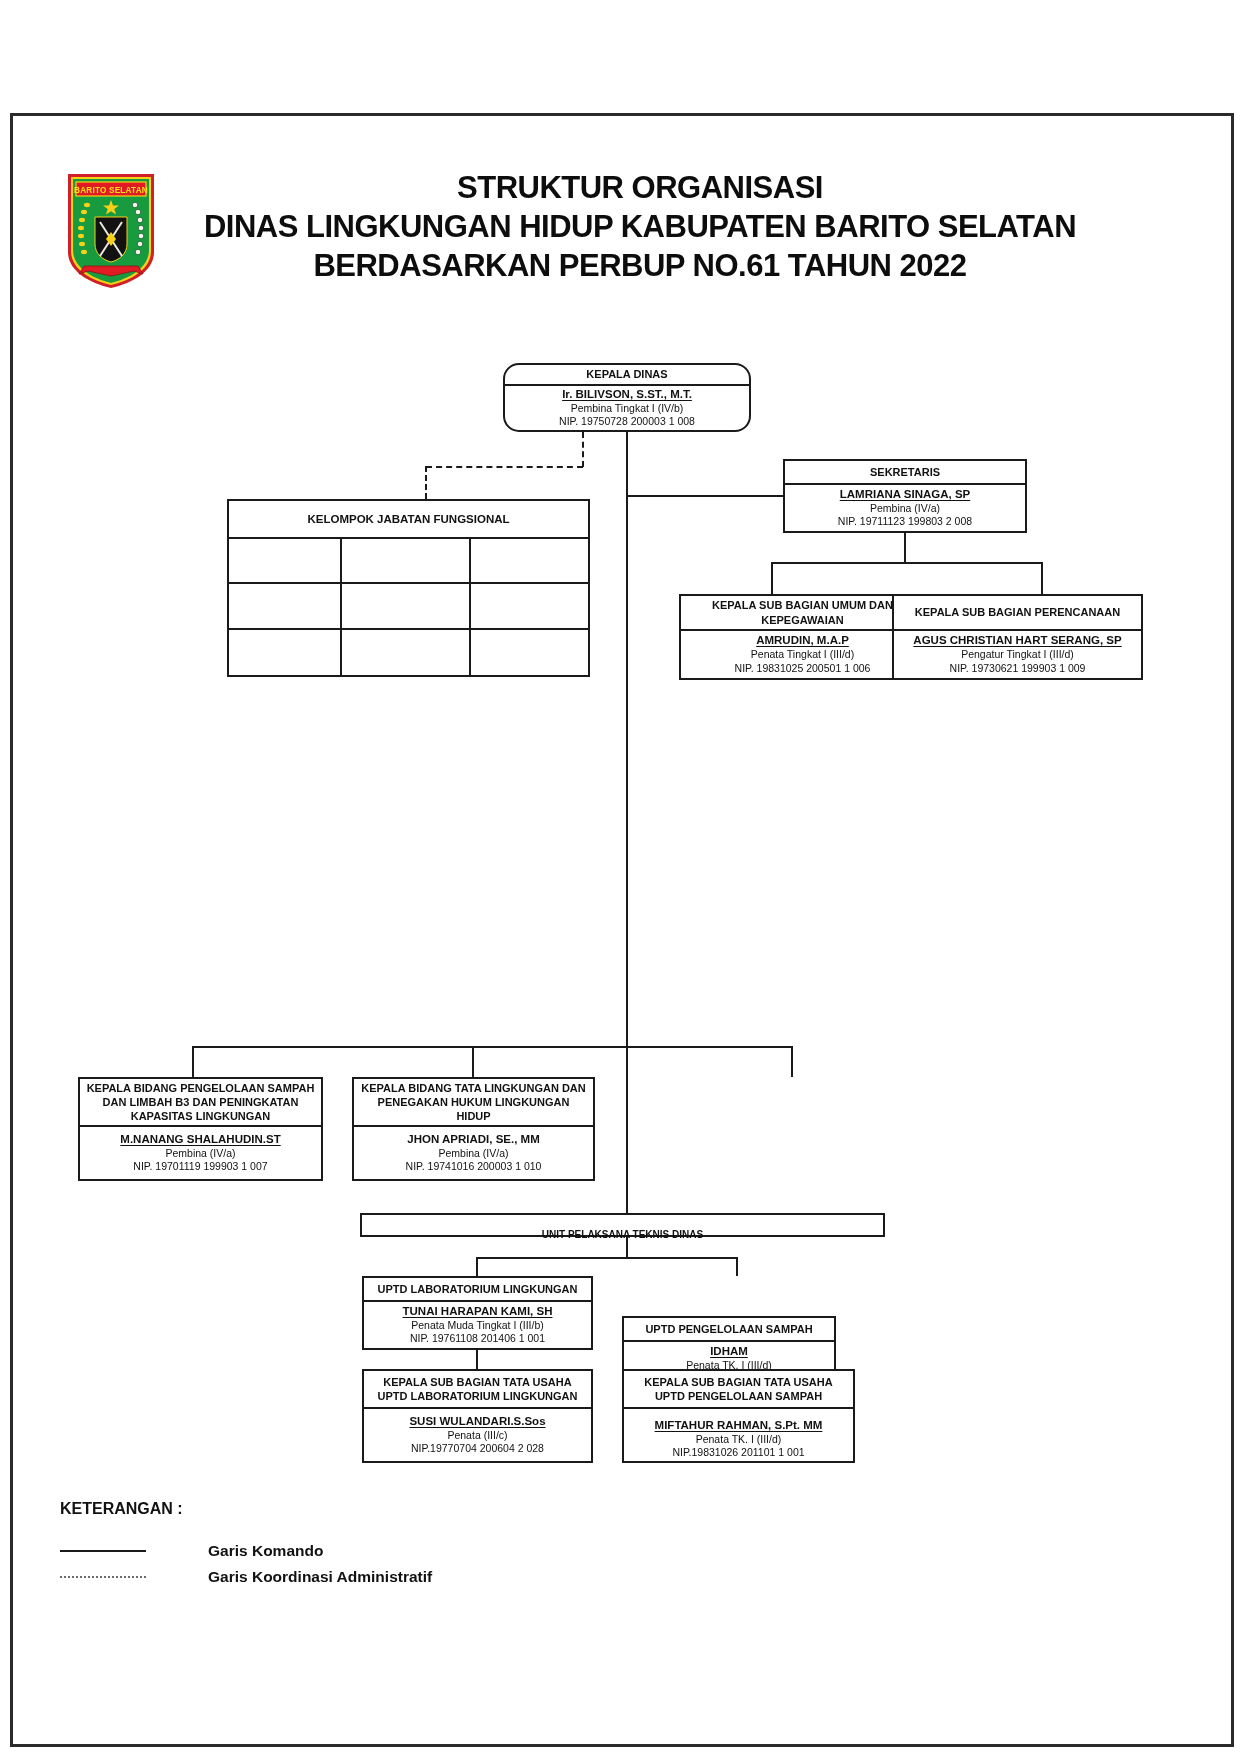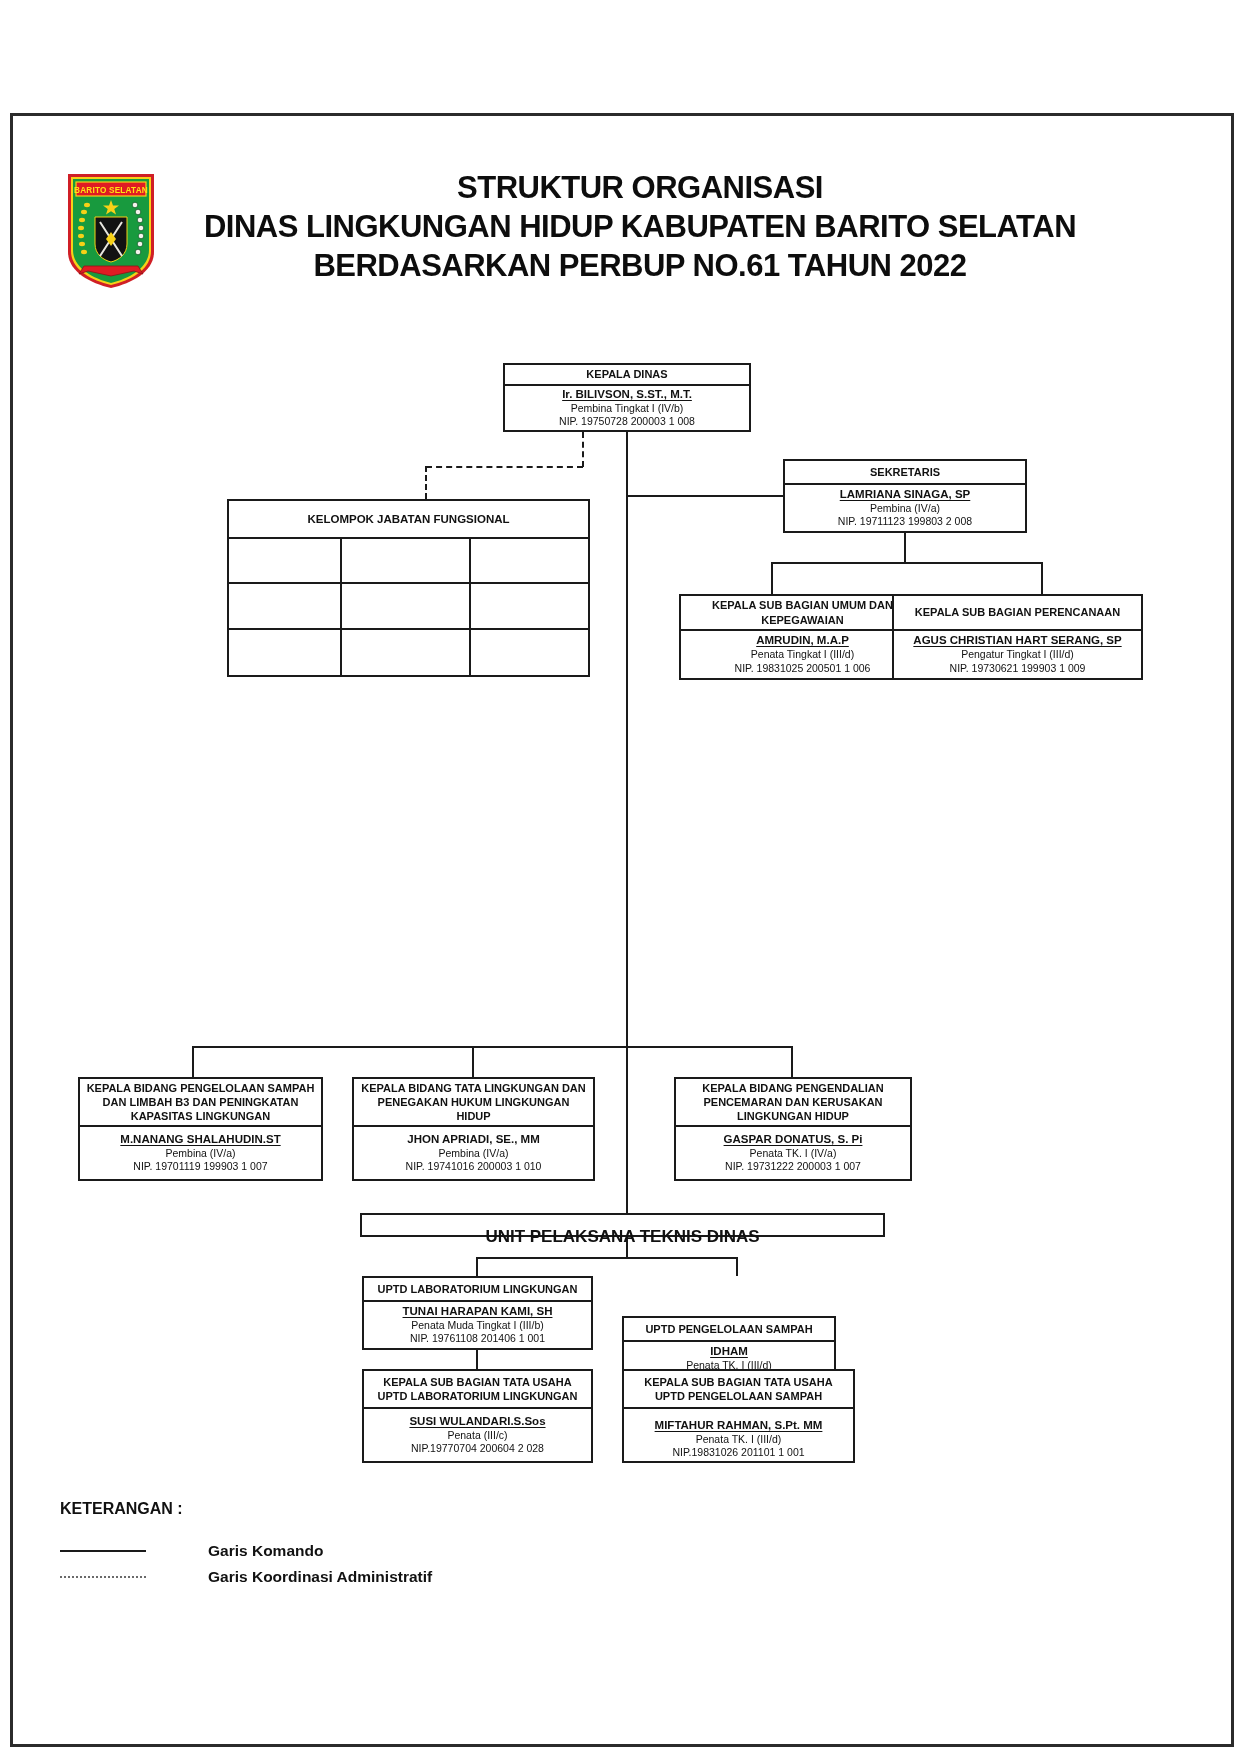--- a/index.html
+++ b/index.html
@@ -32,38 +32,38 @@
   .orgbox .bx-body {
     flex:1; display:flex; flex-direction:column; justify-content:center;
     padding:1px 2px;
   }
   .p-name { font-weight:bold; font-size:11.5px; line-height:1.3; }
   .uline { text-decoration:underline; text-underline-offset:2px; }
   .p-rank { font-size:10.5px; line-height:1.3; }
   .p-nip  { font-size:10.5px; line-height:1.3; }
 
   
-  #box-kepala-dinas        { left:503px; top:363px;  width:248px; height:69px; }
+  #box-kepala-dinas        { left:503px; top:363px;  width:248px; height:69px;border-radius:16px; }
   #box-kepala-dinas .bx-title { height:22px; }
   #box-sekretaris          { left:783px; top:459px;  width:244px; height:74px; }
   #box-sekretaris .bx-title   { height:24px; }
   #box-kelompok            { left:227px; top:499px;  width:363px; height:178px; }
   #box-kelompok .bx-title     { height:38px; font-size:11.5px; }
   #box-subbag-umum         { left:651px; top:594px;  width:247px; height:86px;margin-left:28px; }
   #box-subbag-umum .bx-title        { height:35px; }
   #box-subbag-perencanaan  { left:892px; top:594px;  width:251px; height:86px; }
   #box-subbag-perencanaan .bx-title { height:35px; }
   #box-bidang-sampah       { left:78px;  top:1077px; width:245px; height:104px; }
   #box-bidang-tata         { left:352px; top:1077px; width:243px; height:104px; }
   #box-bidang-pengendalian { left:674px; top:1077px; width:238px; height:104px; }
   #box-bidang-sampah .bx-title,
   #box-bidang-tata .bx-title,
   #box-bidang-pengendalian .bx-title { height:48px; }
   #box-upt                 { left:360px; top:1213px; width:525px; height:24px; }
-  #box-upt .bx-title          { height:100%; font-size:17px;margin-top:12px; }
+  #box-upt .bx-title          { height:100%; font-size:10px;margin-top:12px; }
   #box-uptd-lab            { left:362px; top:1276px; width:231px; height:74px; }
   #box-uptd-sampah         { left:622px; top:1276px; width:214px; height:74px;margin-top:40px; }
   #box-uptd-lab .bx-title, #box-uptd-sampah .bx-title { height:24px; }
   #box-tu-lab              { left:362px; top:1369px; width:231px; height:94px; }
   #box-tu-sampah           { left:622px; top:1369px; width:233px; height:94px;gap:8px; }
   #box-tu-lab .bx-title, #box-tu-sampah .bx-title { height:38px; }
 
   
   .kelompok-grid {
     flex:1; display:grid;
@@ -238,28 +238,20 @@
 
   <div class="orgbox" id="box-bidang-tata">
     <div class="bx-title">KEPALA BIDANG TATA LINGKUNGAN DAN PENEGAKAN HUKUM LINGKUNGAN HIDUP</div>
     <div class="bx-body">
       <div class="p-name">JHON APRIADI, SE., MM</div>
       <div class="p-rank">Pembina (IV/a)</div>
       <div class="p-nip">NIP. 19741016 200003 1 010</div>
     </div>
   </div>
 
-  <div class="orgbox" id="box-bidang-pengendalian">
-    <div class="bx-title">KEPALA BIDANG PENGENDALIAN PENCEMARAN DAN KERUSAKAN LINGKUNGAN HIDUP</div>
-    <div class="bx-body">
-      <div class="p-name uline">GASPAR DONATUS, S. Pi</div>
-      <div class="p-rank">Penata TK. I (IV/a)</div>
-      <div class="p-nip">NIP. 19731222 200003 1 007</div>
-    </div>
-  </div>
 
   <div class="orgbox" id="box-upt">
     <div class="bx-title no-sep">UNIT PELAKSANA TEKNIS DINAS</div>
   </div>
 
   <div class="orgbox" id="box-uptd-lab">
     <div class="bx-title">UPTD LABORATORIUM LINGKUNGAN</div>
     <div class="bx-body">
       <div class="p-name uline">TUNAI HARAPAN KAMI, SH</div>
       <div class="p-rank">Penata Muda Tingkat I (III/b)</div>

